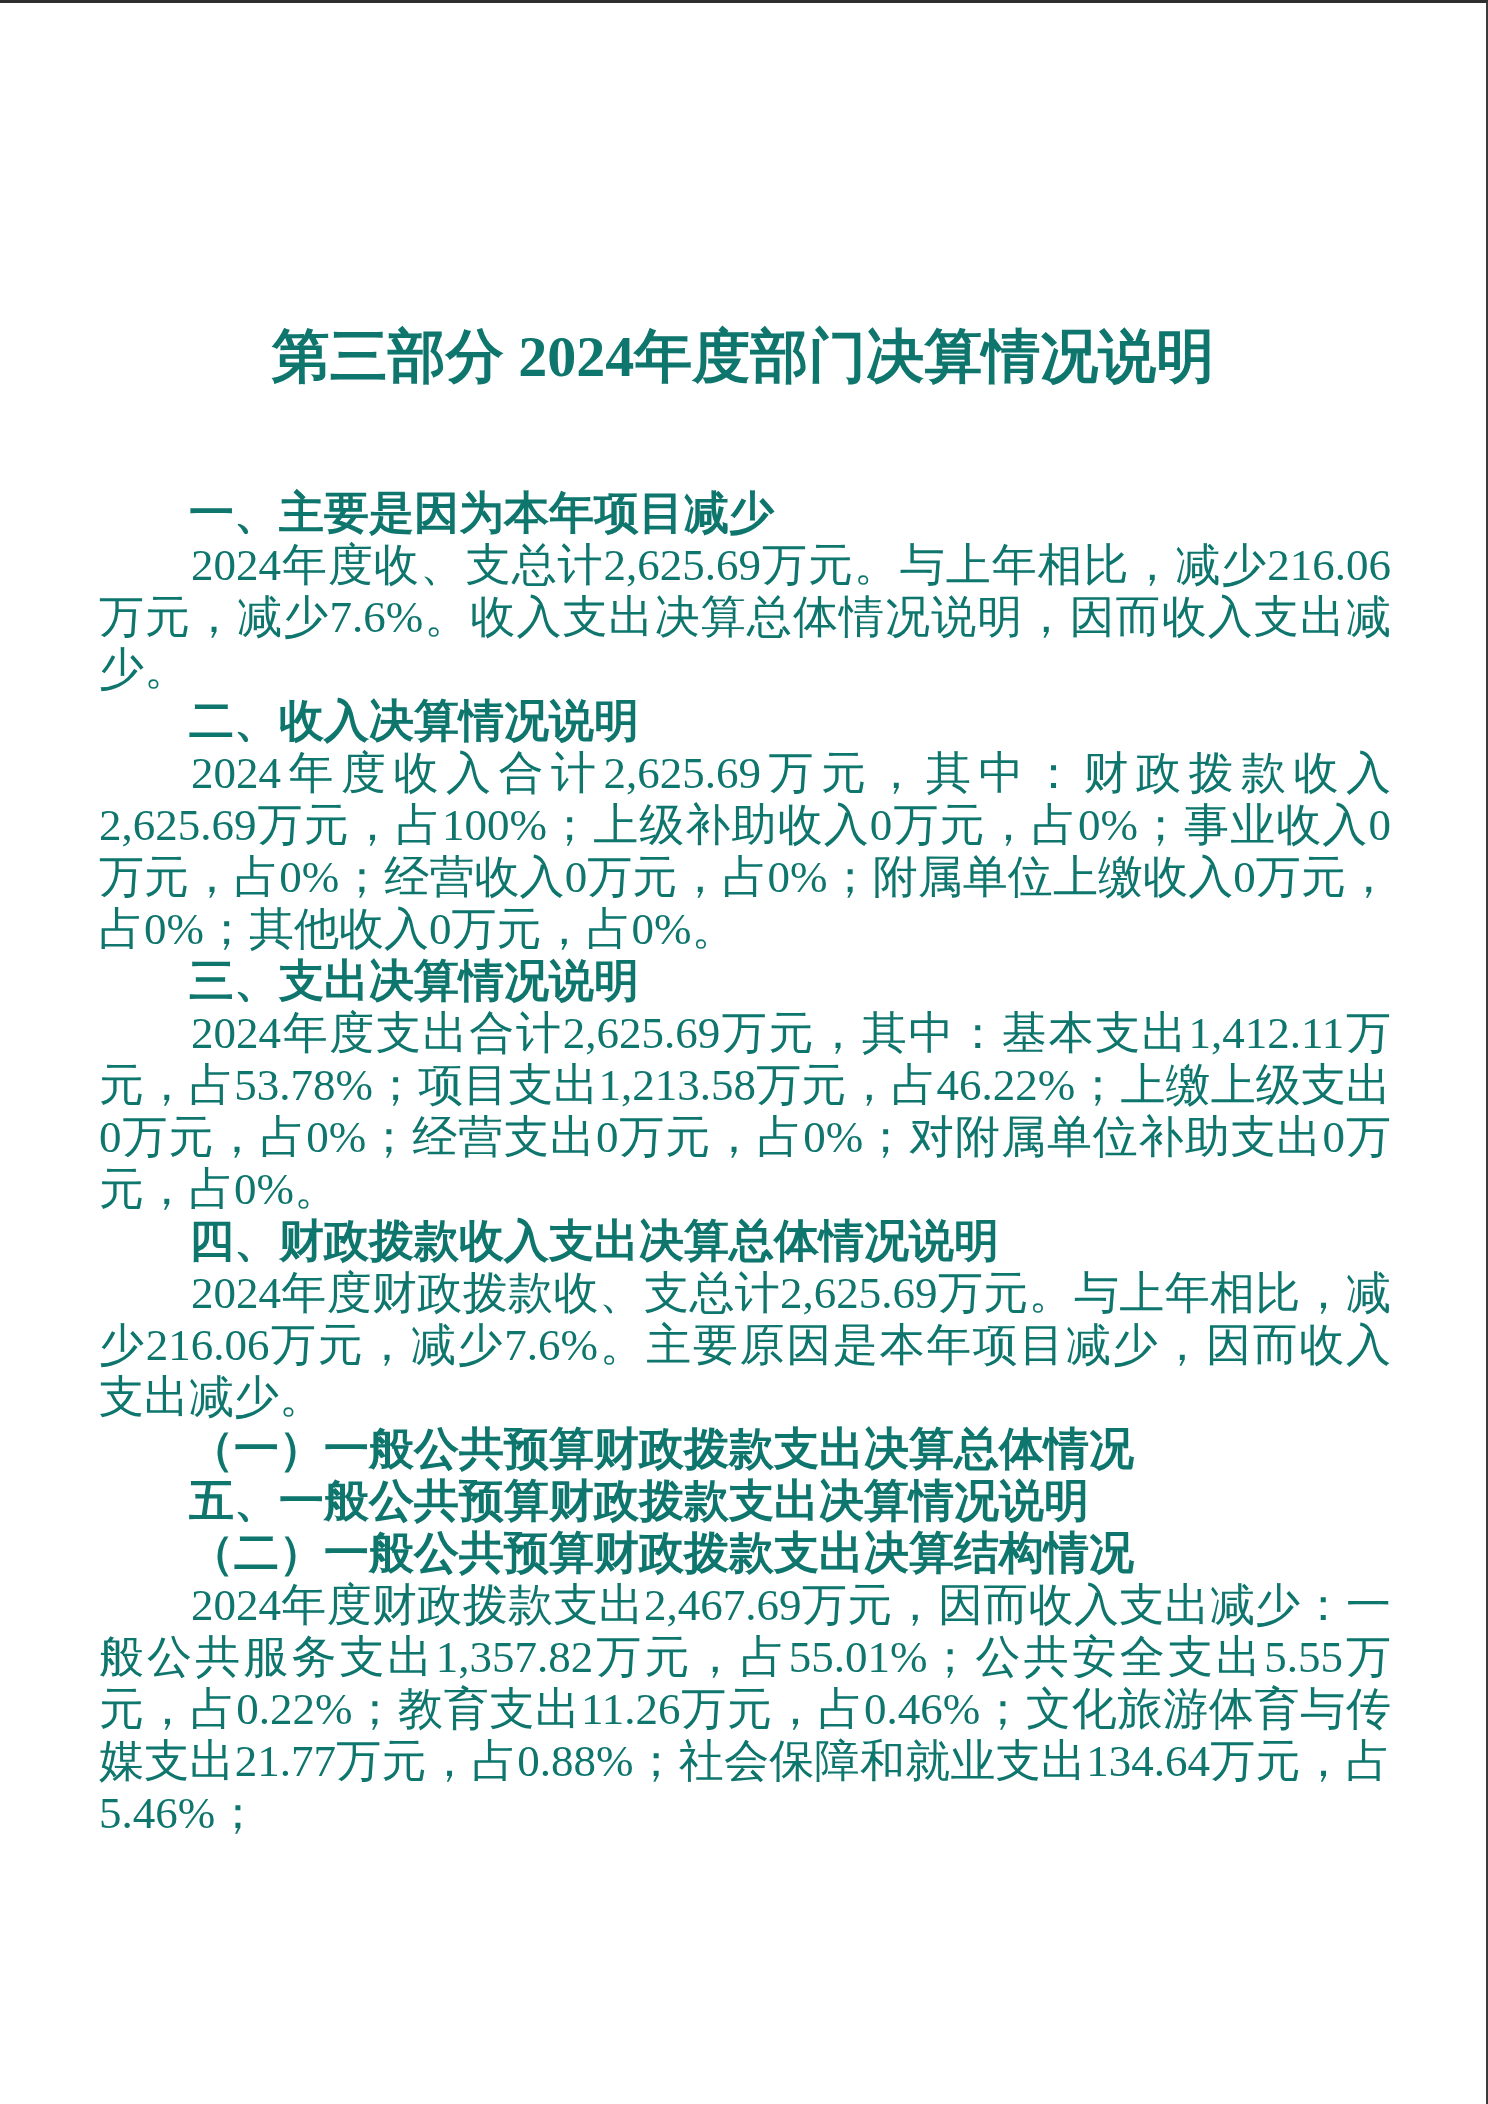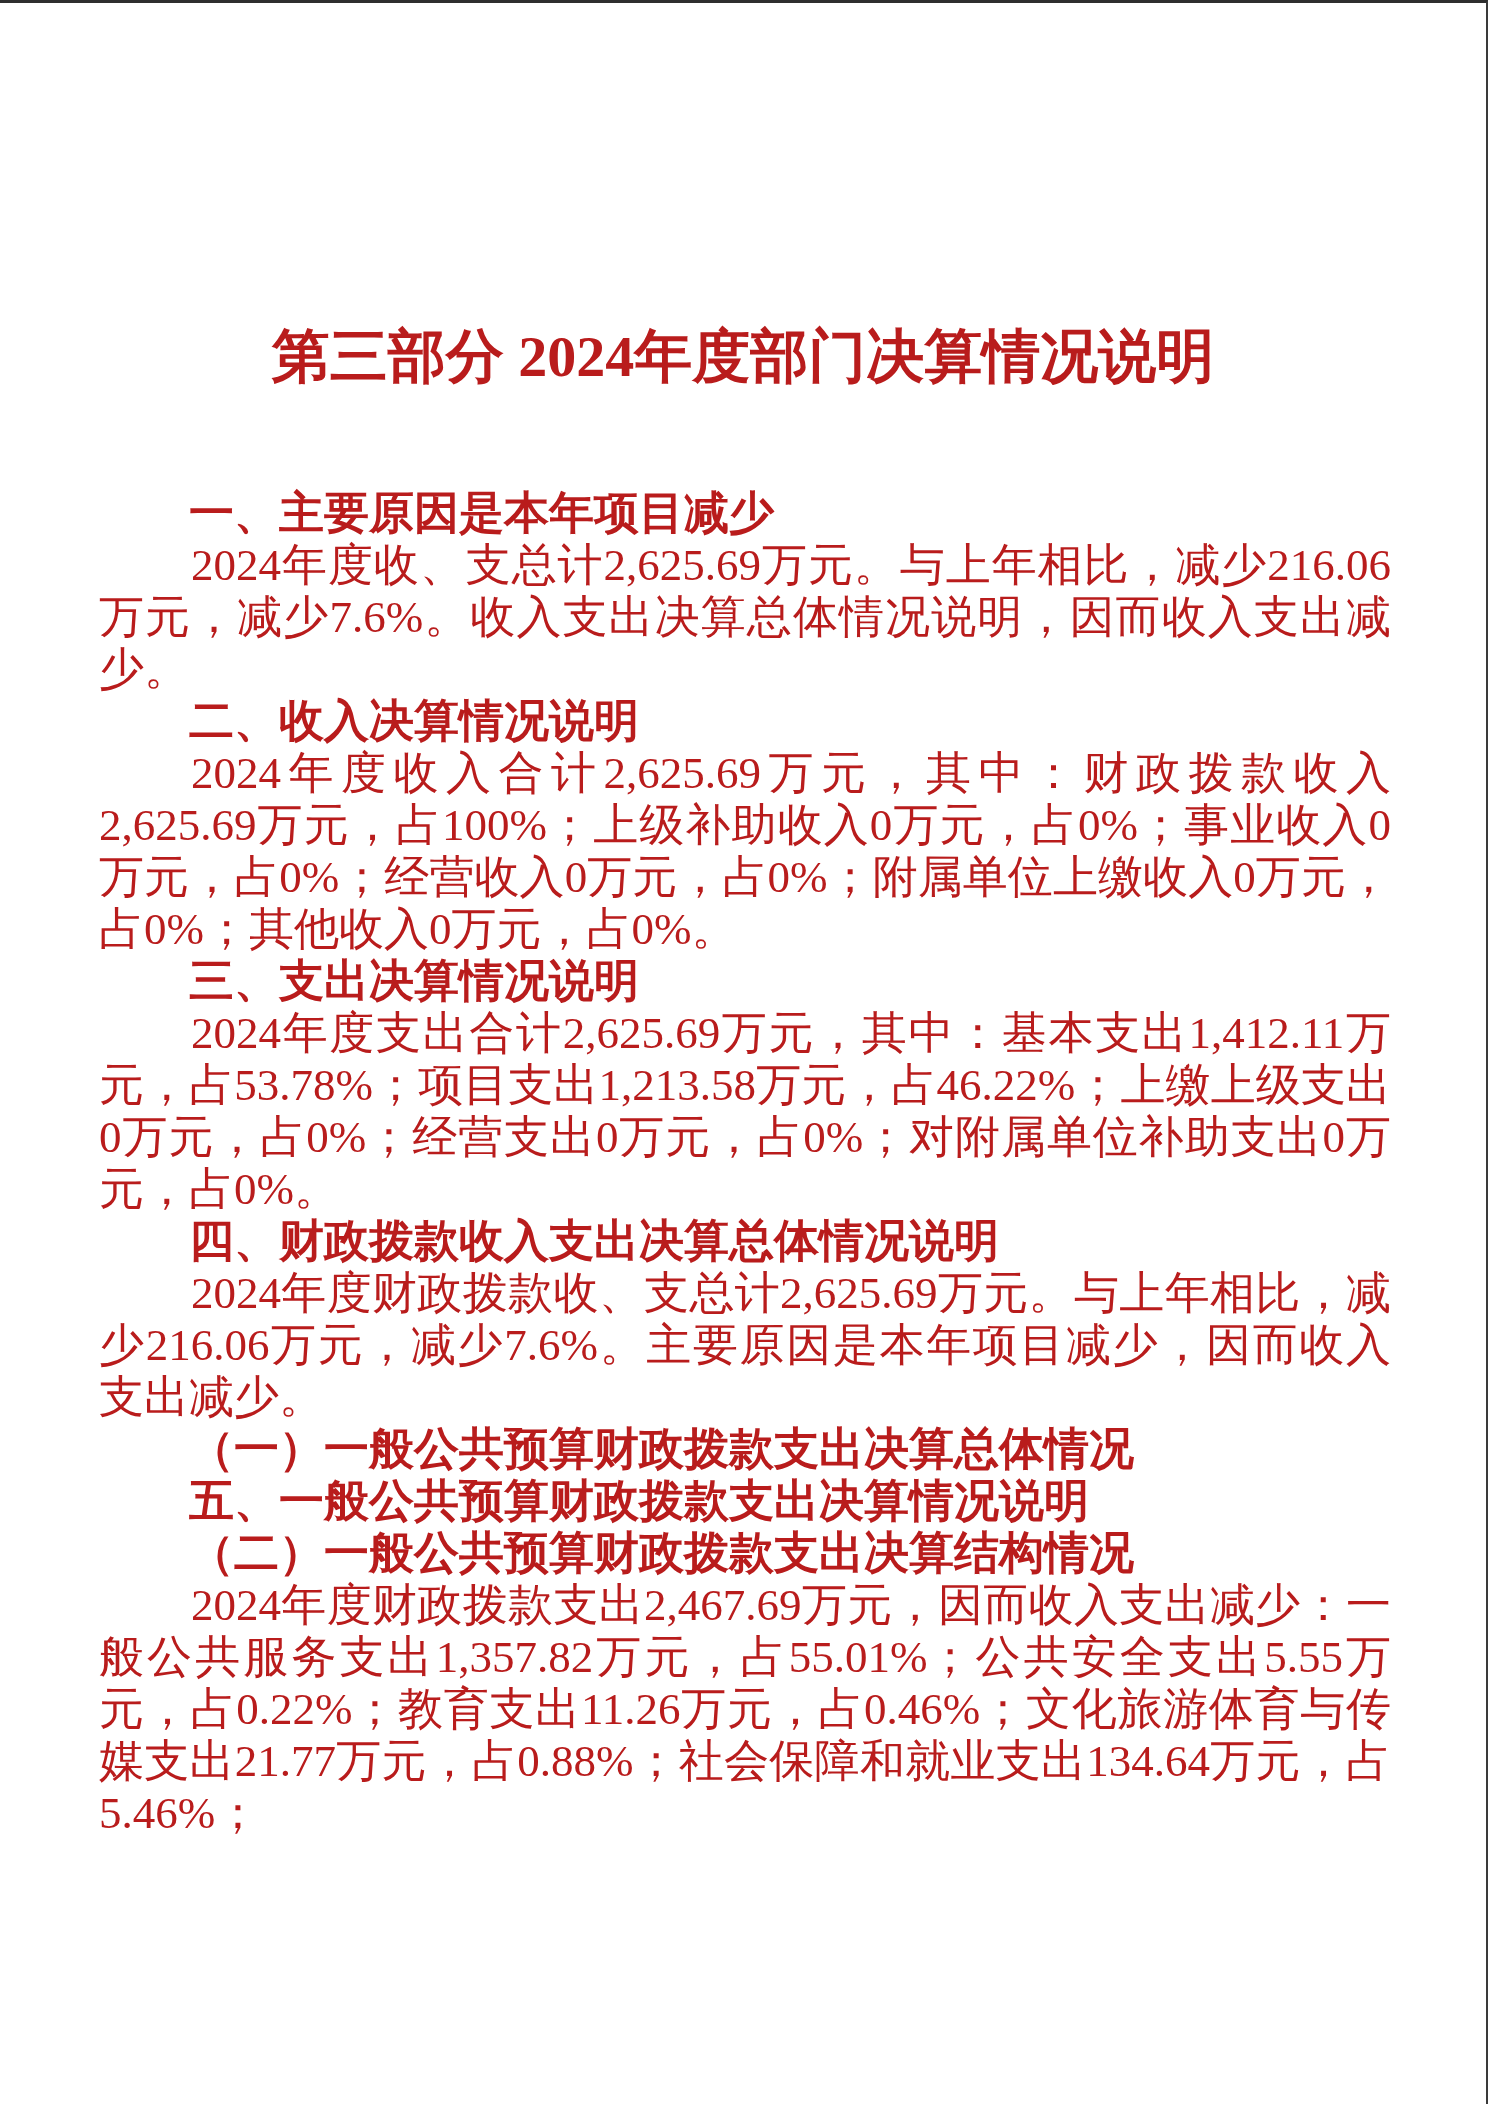--- a/index.html
+++ b/index.html
@@ -9,21 +9,21 @@
   }
   .page {
     position: relative;
     width: 1488px;
     height: 2104px;
     box-sizing: border-box;
     background: #ffffff;
     border-top: 3px solid #2e2e2e;
     border-right: 2px solid #3a3a3a;
     overflow: hidden;
-    color: #b91c1c;
+    color: #0f766e;
     font-family: "Liberation Serif", "DejaVu Serif", serif;
   }
   .doc-title {
     padding-top: 318px;
     text-align: center;
     font-size: 58px;
     line-height: 72px;
     font-weight: bold;
     font-family: "Liberation Serif", "DejaVu Serif", serif;
     white-space: nowrap;
@@ -52,21 +52,21 @@
 </style>
 </head>
 <body>
 
 <div class="page">
 
   <div class="doc-title">第三部分 2024年度部门决算情况说明</div>
 
   <div class="content">
 
-    <div class="blk h1">一、主要原因是本年项目减少</div>
+    <div class="blk h1">一、主要是因为本年项目减少</div>
 
     <div class="blk p">2024年度收、支总计2,625.69万元。与上年相比，减少216.06万元，减少7.6%。收入支出决算总体情况说明，因而收入支出减少。</div>
 
     <div class="blk h1">二、收入决算情况说明</div>
 
     <div class="blk p">2024年度收入合计2,625.69万元，其中：财政拨款收入2,625.69万元，占100%；上级补助收入0万元，占0%；事业收入0万元，占0%；经营收入0万元，占0%；附属单位上缴收入0万元，占0%；其他收入0万元，占0%。</div>
 
     <div class="blk h1">三、支出决算情况说明</div>
 
     <div class="blk p">2024年度支出合计2,625.69万元，其中：基本支出1,412.11万元，占53.78%；项目支出1,213.58万元，占46.22%；上缴上级支出0万元，占0%；经营支出0万元，占0%；对附属单位补助支出0万元，占0%。</div>

